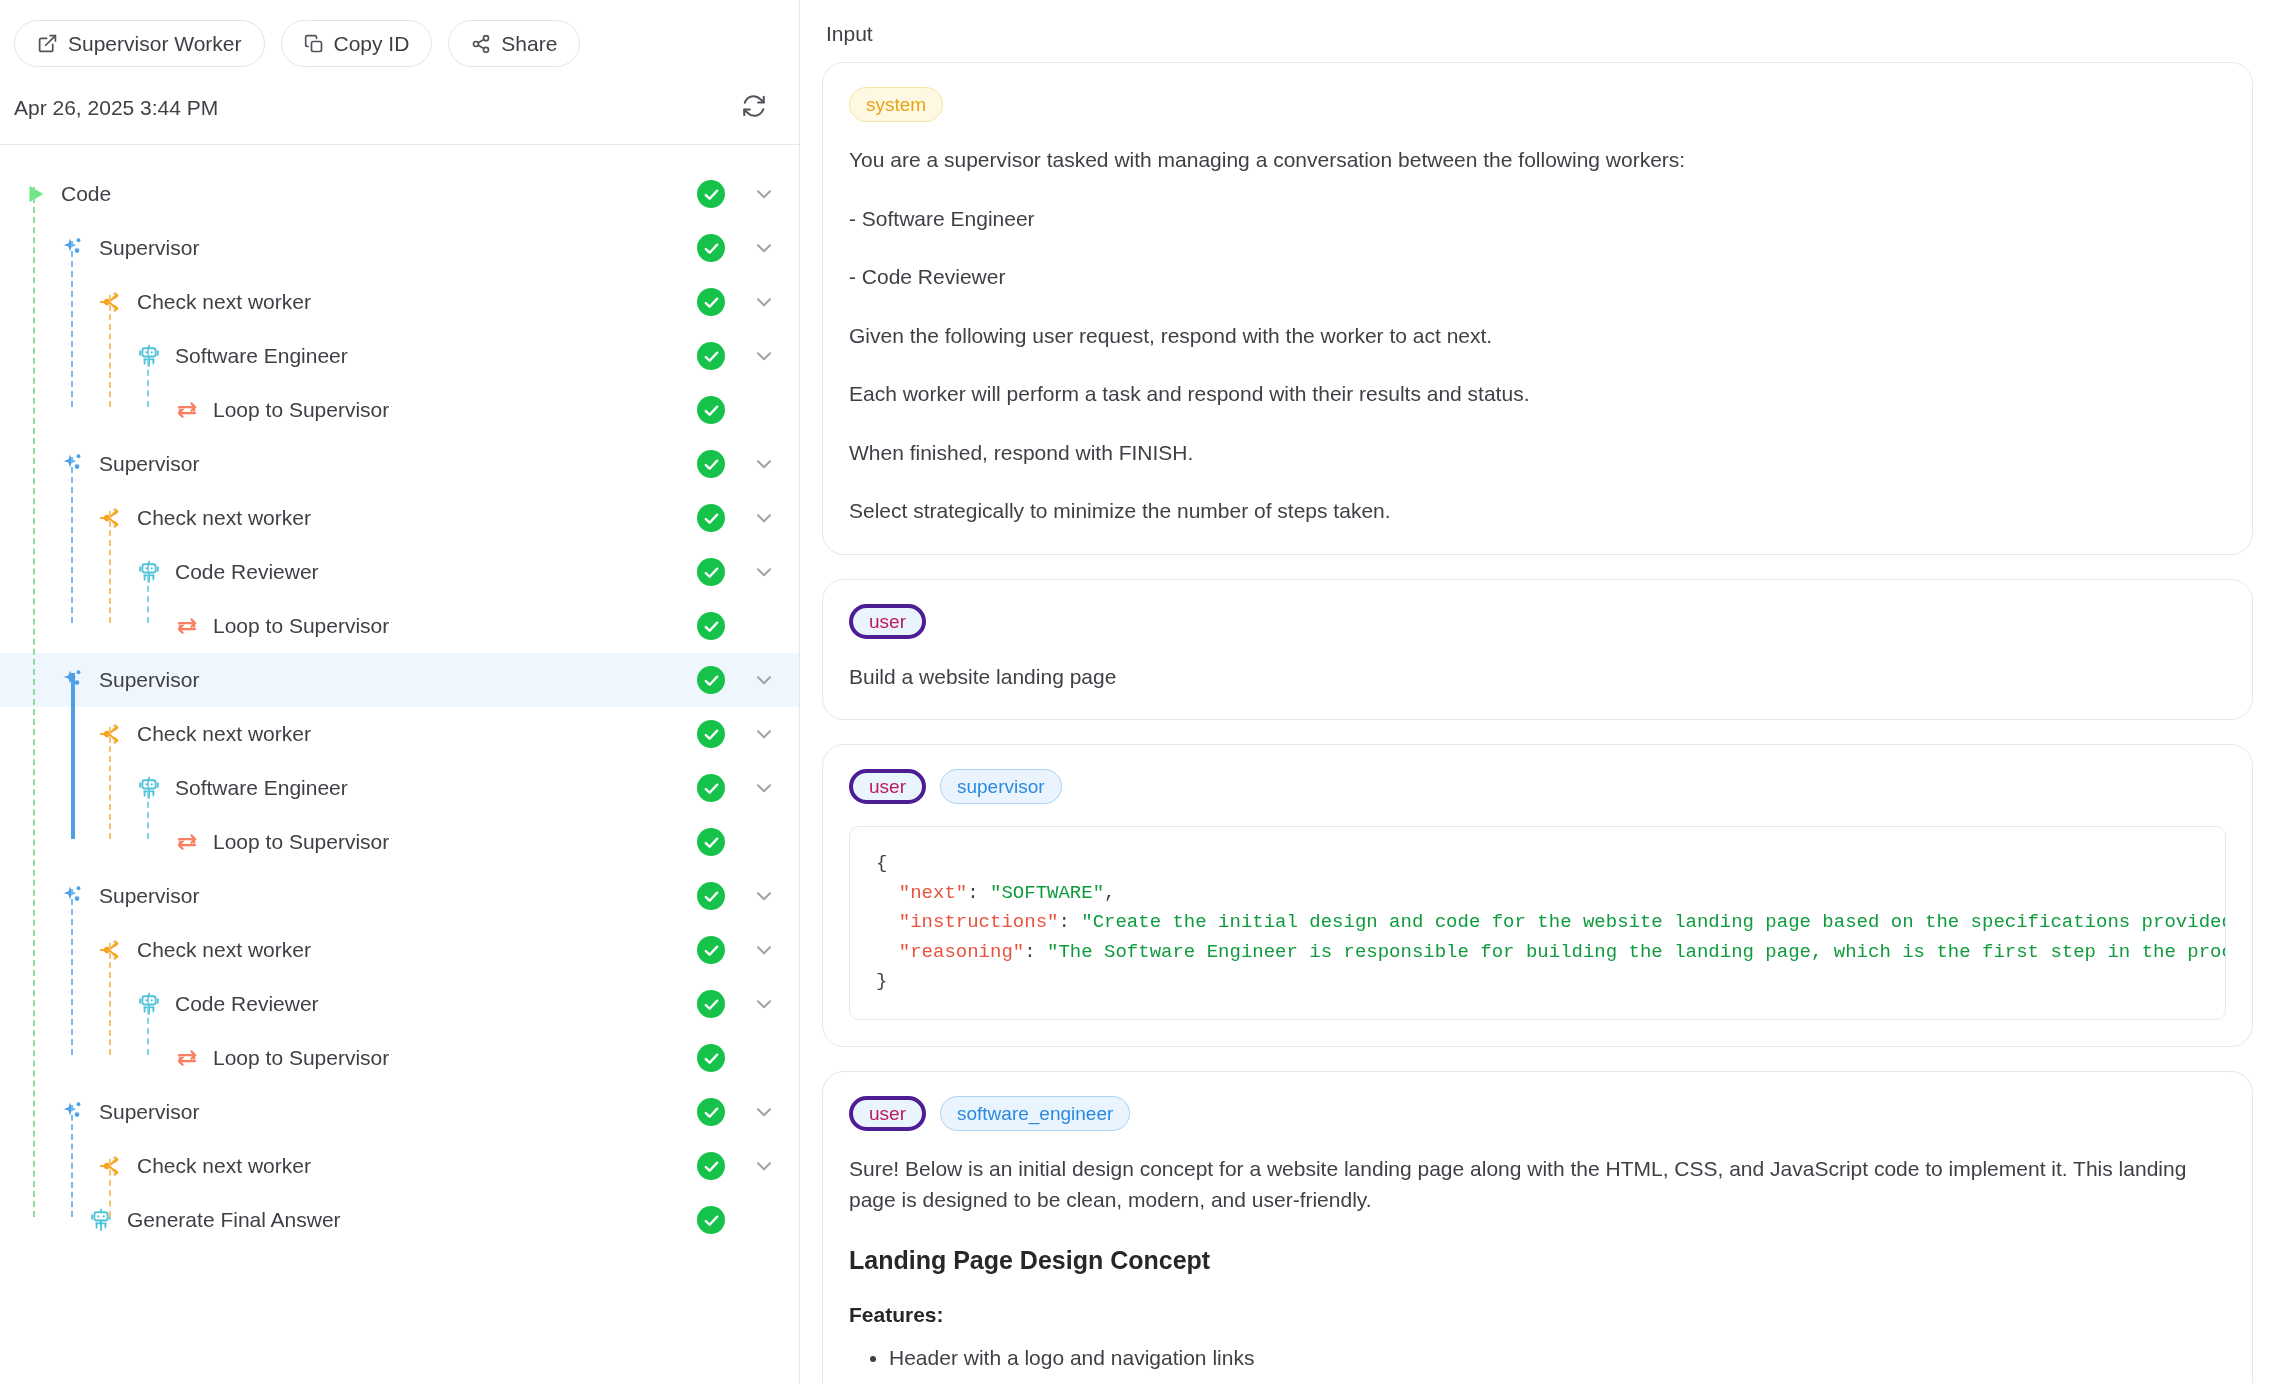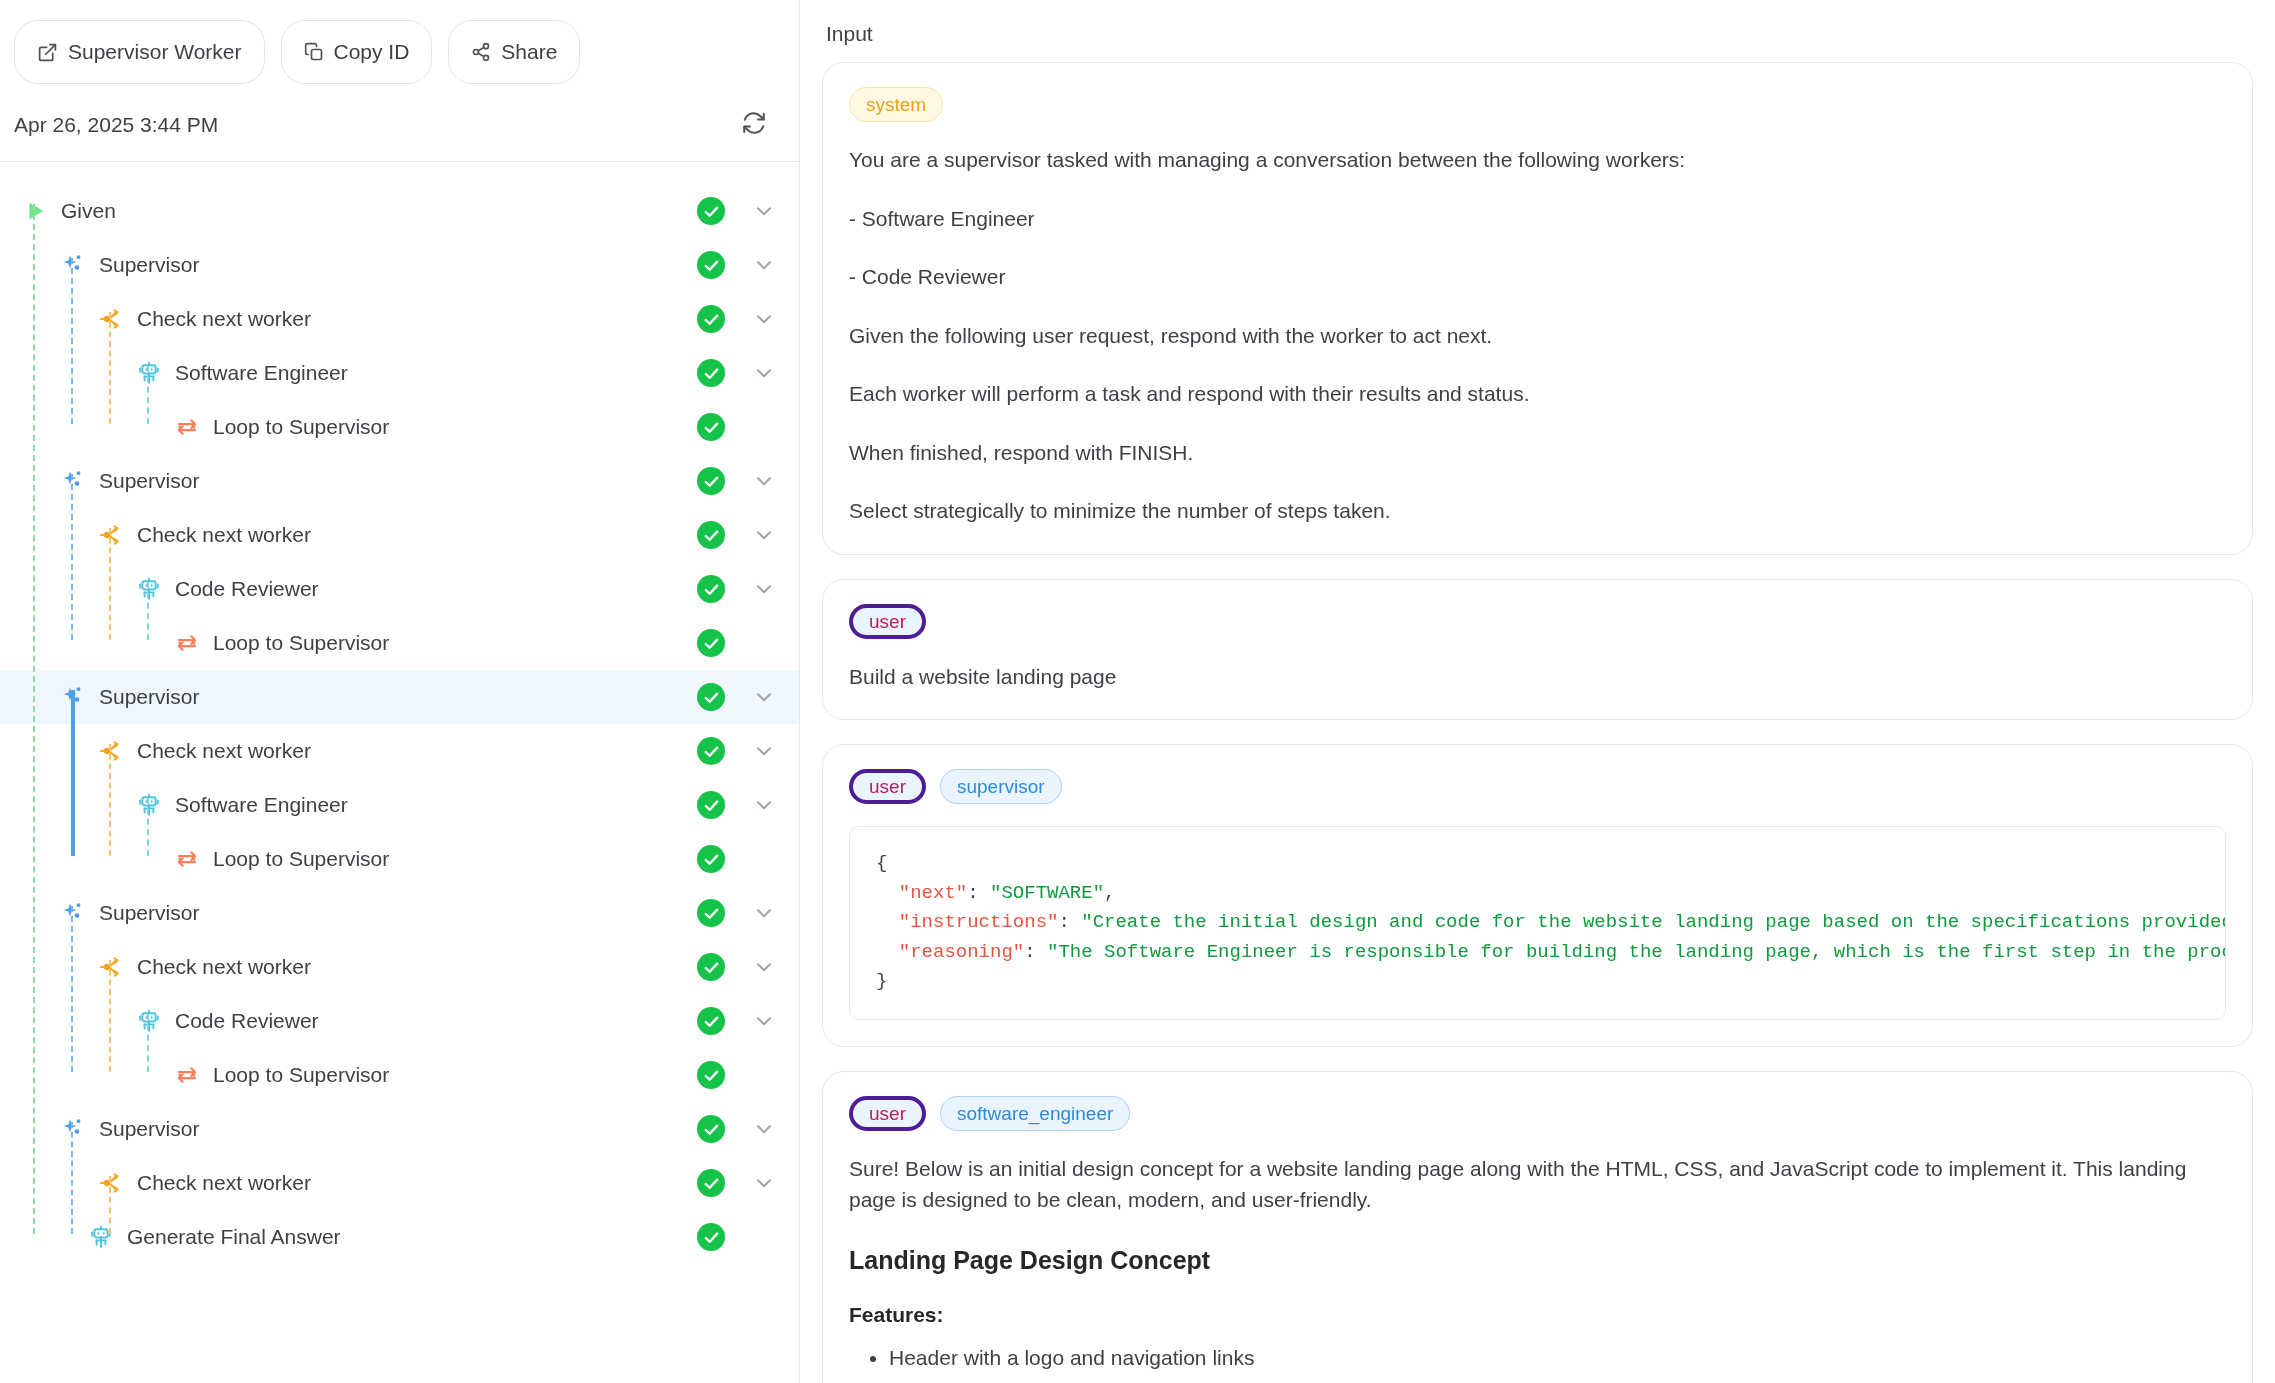--- a/index.html
+++ b/index.html
@@ -25,21 +25,21 @@
   .toolbar {
     display: flex;
     align-items: center;
     gap: 16px;
     padding: 20px 0 0 14px;
   }
   .pill {
     display: inline-flex;
     align-items: center;
     gap: 10px;
-    height: 64px;
+    height: 47px;
     padding: 0 22px;
     border: 1px solid #e4e4e7;
     border-radius: 24px;
     background: #fff;
     font-size: 21px;
     color: #3f3f46;
     cursor: pointer;
     white-space: nowrap;
   }
   .pill svg { display: block; }
@@ -228,21 +228,21 @@
     </div>
 
     <div class="tree" id="tree">
         <div class="tree-row">
           <div class="row-main" style="padding-left:22px">
             <span class="node-icon">
               <svg width="22" height="22" viewBox="0 0 24 24">
                 <polygon points="6,3 21,12 6,21" fill="#6ee787"></polygon>
               </svg>
             </span>
-            <span class="node-label">Given</span>
+            <span class="node-label">Code</span>
           </div>
           <div class="row-right">
             <span class="status-ok">
               <svg width="17" height="17" viewBox="0 0 24 24" fill="none" stroke="#fff" stroke-width="3.4" stroke-linecap="round" stroke-linejoin="round">
                 <polyline points="4 12.8 9.4 18 20 6.6"></polyline>
               </svg>
             </span>
             <span class="chev">
               <svg width="22" height="22" viewBox="0 0 24 24" fill="none" stroke="#a1a1aa" stroke-width="2.1" stroke-linecap="round" stroke-linejoin="round">
                 <polyline points="5.5 9 12 15.5 18.5 9"></polyline>

